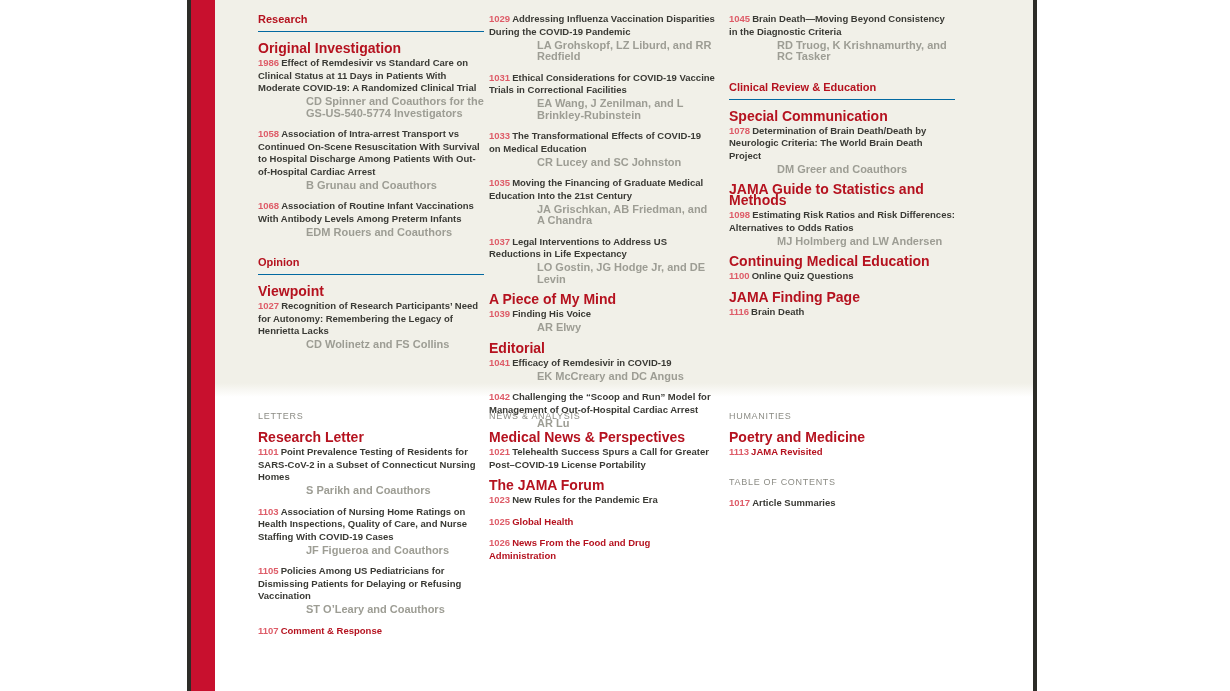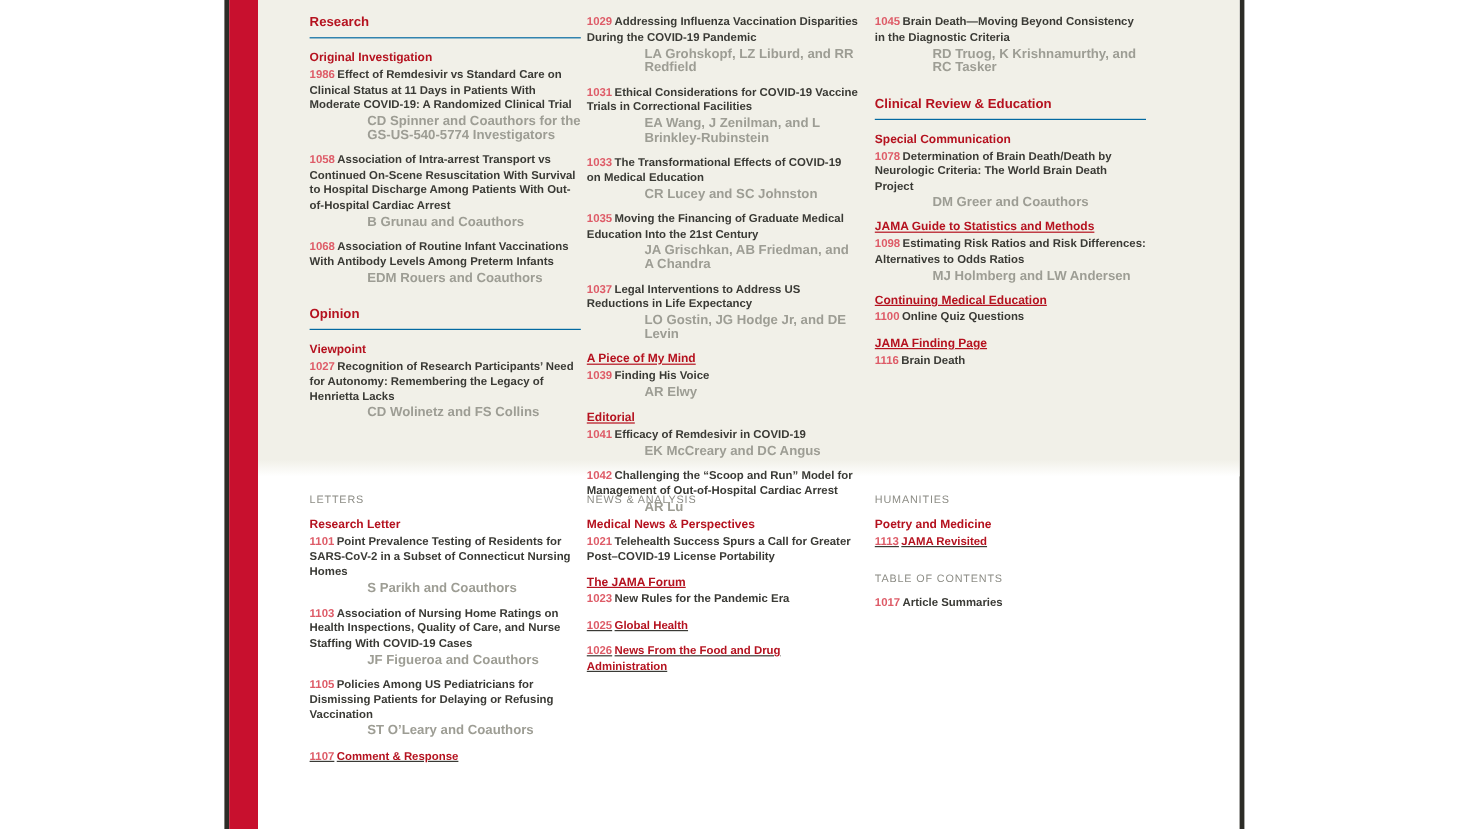--- a/index.html
+++ b/index.html
@@ -13,30 +13,30 @@
          background:linear-gradient(to bottom,#f1f0e8 0px,#f1f0e8 383px,#ffffff 397px);}
   .col{position:absolute;width:226px;}
   .col1{left:258px;}
   .col2{left:489px;}
   .col3{left:729px;}
   .top-col{top:13px;}
   .bot-col{top:411px;}
 
   .sec-heading{color:#b5121f;font-weight:bold;font-size:11px;line-height:13px;
                padding-bottom:5px;border-bottom:1px solid #0369a1;margin:0 0 11px 0;}
-  .sub-label{color:#b5121f;font-weight:bold;font-size:10px;line-height:11px;margin:10px 0 3px 0;}
+  .sub-label{color:#b5121f;font-weight:bold;font-size:14px;line-height:11px;margin:10px 0 3px 0;}
   .sub-label:first-child{margin-top:0;}
   .item{font-size:9.5px;line-height:12.5px;margin:0 0 9px 0;color:#3a3a35;font-weight:bold;}
   .item .num{color:#de5c68;padding-right:2px;}
   .item .authors{color:#9d9d94;font-weight:bold;font-size:11px;line-height:11.5px;margin-top:1.5px;margin-left:48px;}
   .item.red-title .title{color:#b5121f;}
   .gray-header{color:#8c8c85;font-size:9px;line-height:11px;letter-spacing:0.7px;
                font-weight:normal;margin:0 0 9px 0;}
   .gap-top{margin-top:18px;}
-  .gap-top-sm{margin-top:0;text-decoration:underline;}
+  .gap-top-sm{margin-top:0;}
 </style>
 </head>
 <body>
 
 <div class="canvas">
   <div class="edge edge-left"></div>
   <div class="redbar"></div>
   <div class="edge edge-right"></div>
   <div class="beige"></div>
 

